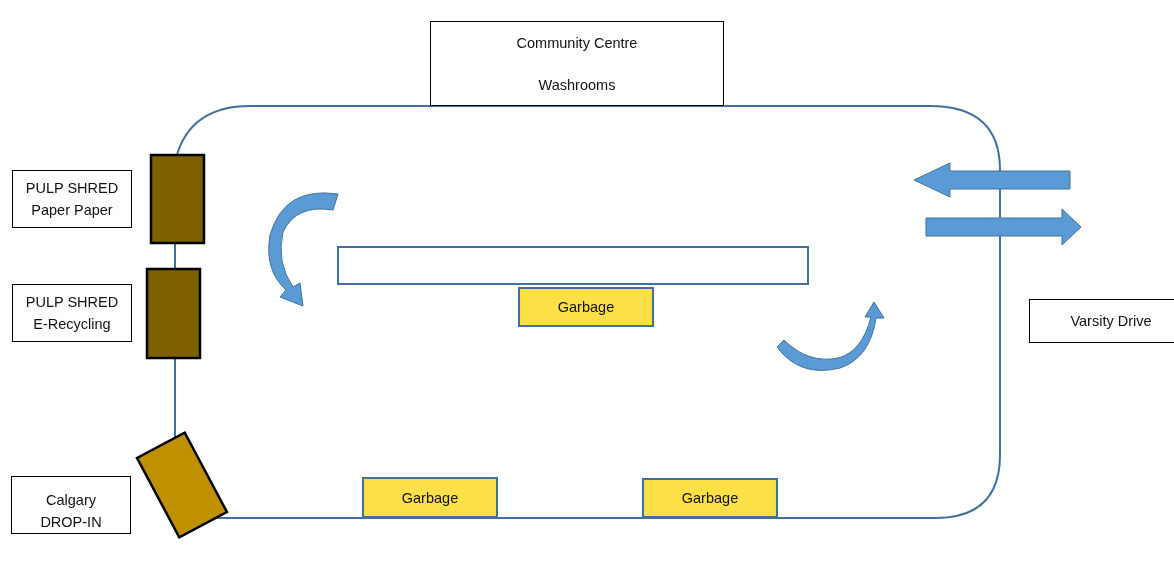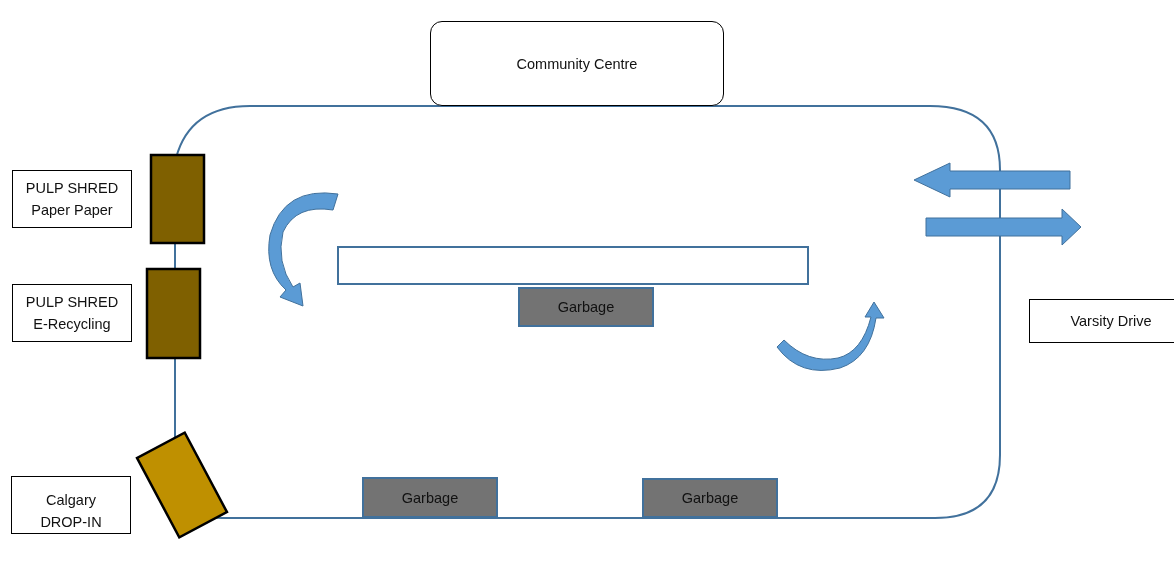--- a/index.html
+++ b/index.html
@@ -2,21 +2,21 @@
 <html><head>
 <meta charset="utf-8">
 <style>
   html, body { margin:0; padding:0; background:#ffffff; }
   body { width:1174px; height:561px; position:relative; overflow:hidden;
          font-family:"Liberation Sans", sans-serif; color:#111; }
   svg.stage { position:absolute; left:0; top:0; }
   .lbl { position:absolute; box-sizing:border-box; border:1px solid #000; background:#fff;
          display:flex; flex-direction:column; align-items:center; justify-content:center;
          font-size:14.5px; line-height:22px; text-align:center; }
-  .garbage { position:absolute; box-sizing:border-box; border:2px solid #41719c; background:#737373;
+  .garbage { position:absolute; box-sizing:border-box; border:2px solid #41719c; background:#fde047;
          display:flex; align-items:center; justify-content:center; font-size:14.5px; }
 </style>
 </head>
 <body>
 
 <svg class="stage" width="1174" height="561" viewBox="0 0 1174 561">
 
   <path d="M176 158 Q190 106 250 106 L930 106 Q1000 106 1000 170 L1000 455 Q1000 518 935 518 L222 518 Q175 518 175 470 L175 158" fill="none" stroke="#41719c" stroke-width="2"></path>
 
   <rect x="338" y="247" width="470" height="37" fill="#fff" stroke="#41719c" stroke-width="2"></rect>
@@ -27,22 +27,23 @@
   <rect x="-27" y="-45" width="54" height="90" fill="#bf9000" stroke="#000" stroke-width="2.5" transform="translate(182 485) rotate(-28)"></rect>
 
   <polygon points="1070,171 1070,189 950,189 950,197 914,180 950,163 950,171" fill="#5b9bd5" stroke="#41719c" stroke-width="1"></polygon>
   <polygon points="926,218 1062,218 1062,209 1081,227 1062,245 1062,236 926,236" fill="#5b9bd5" stroke="#41719c" stroke-width="1"></polygon>
 
   <path d="M338 194 Q284 186 270 235 Q264 270 286 290 L280 297 L303 306 L300 283 L293 287 Q276 262 283 232 Q296 204 333 210 Z" fill="#5b9bd5" stroke="#41719c" stroke-width="1"></path>
 
   <path d="M777 347 Q800 378 840 368 Q870 358 876 318 L884 318 L874 302 L865 317 L871 317 Q862 352 838 358 Q808 364 784 340 Z" fill="#5b9bd5" stroke="#41719c" stroke-width="1"></path>
 </svg>
 
-<div class="lbl" style="left:430px;top:21px;width:294px;height:85px;line-height:42px;border-radius:12px;">
+<div class="lbl" style="left:430px;top:21px;width:294px;height:85px;line-height:42px;">
   <span>Community Centre</span>
+  <span>Washrooms</span>
 </div>
 
 <div class="lbl" style="left:12px;top:170px;width:120px;height:58px;">
   <span>PULP SHRED</span>
   <span>Paper Paper</span>
 </div>
 
 <div class="lbl" style="left:12px;top:284px;width:120px;height:58px;">
   <span>PULP SHRED</span>
   <span>E-Recycling</span>

